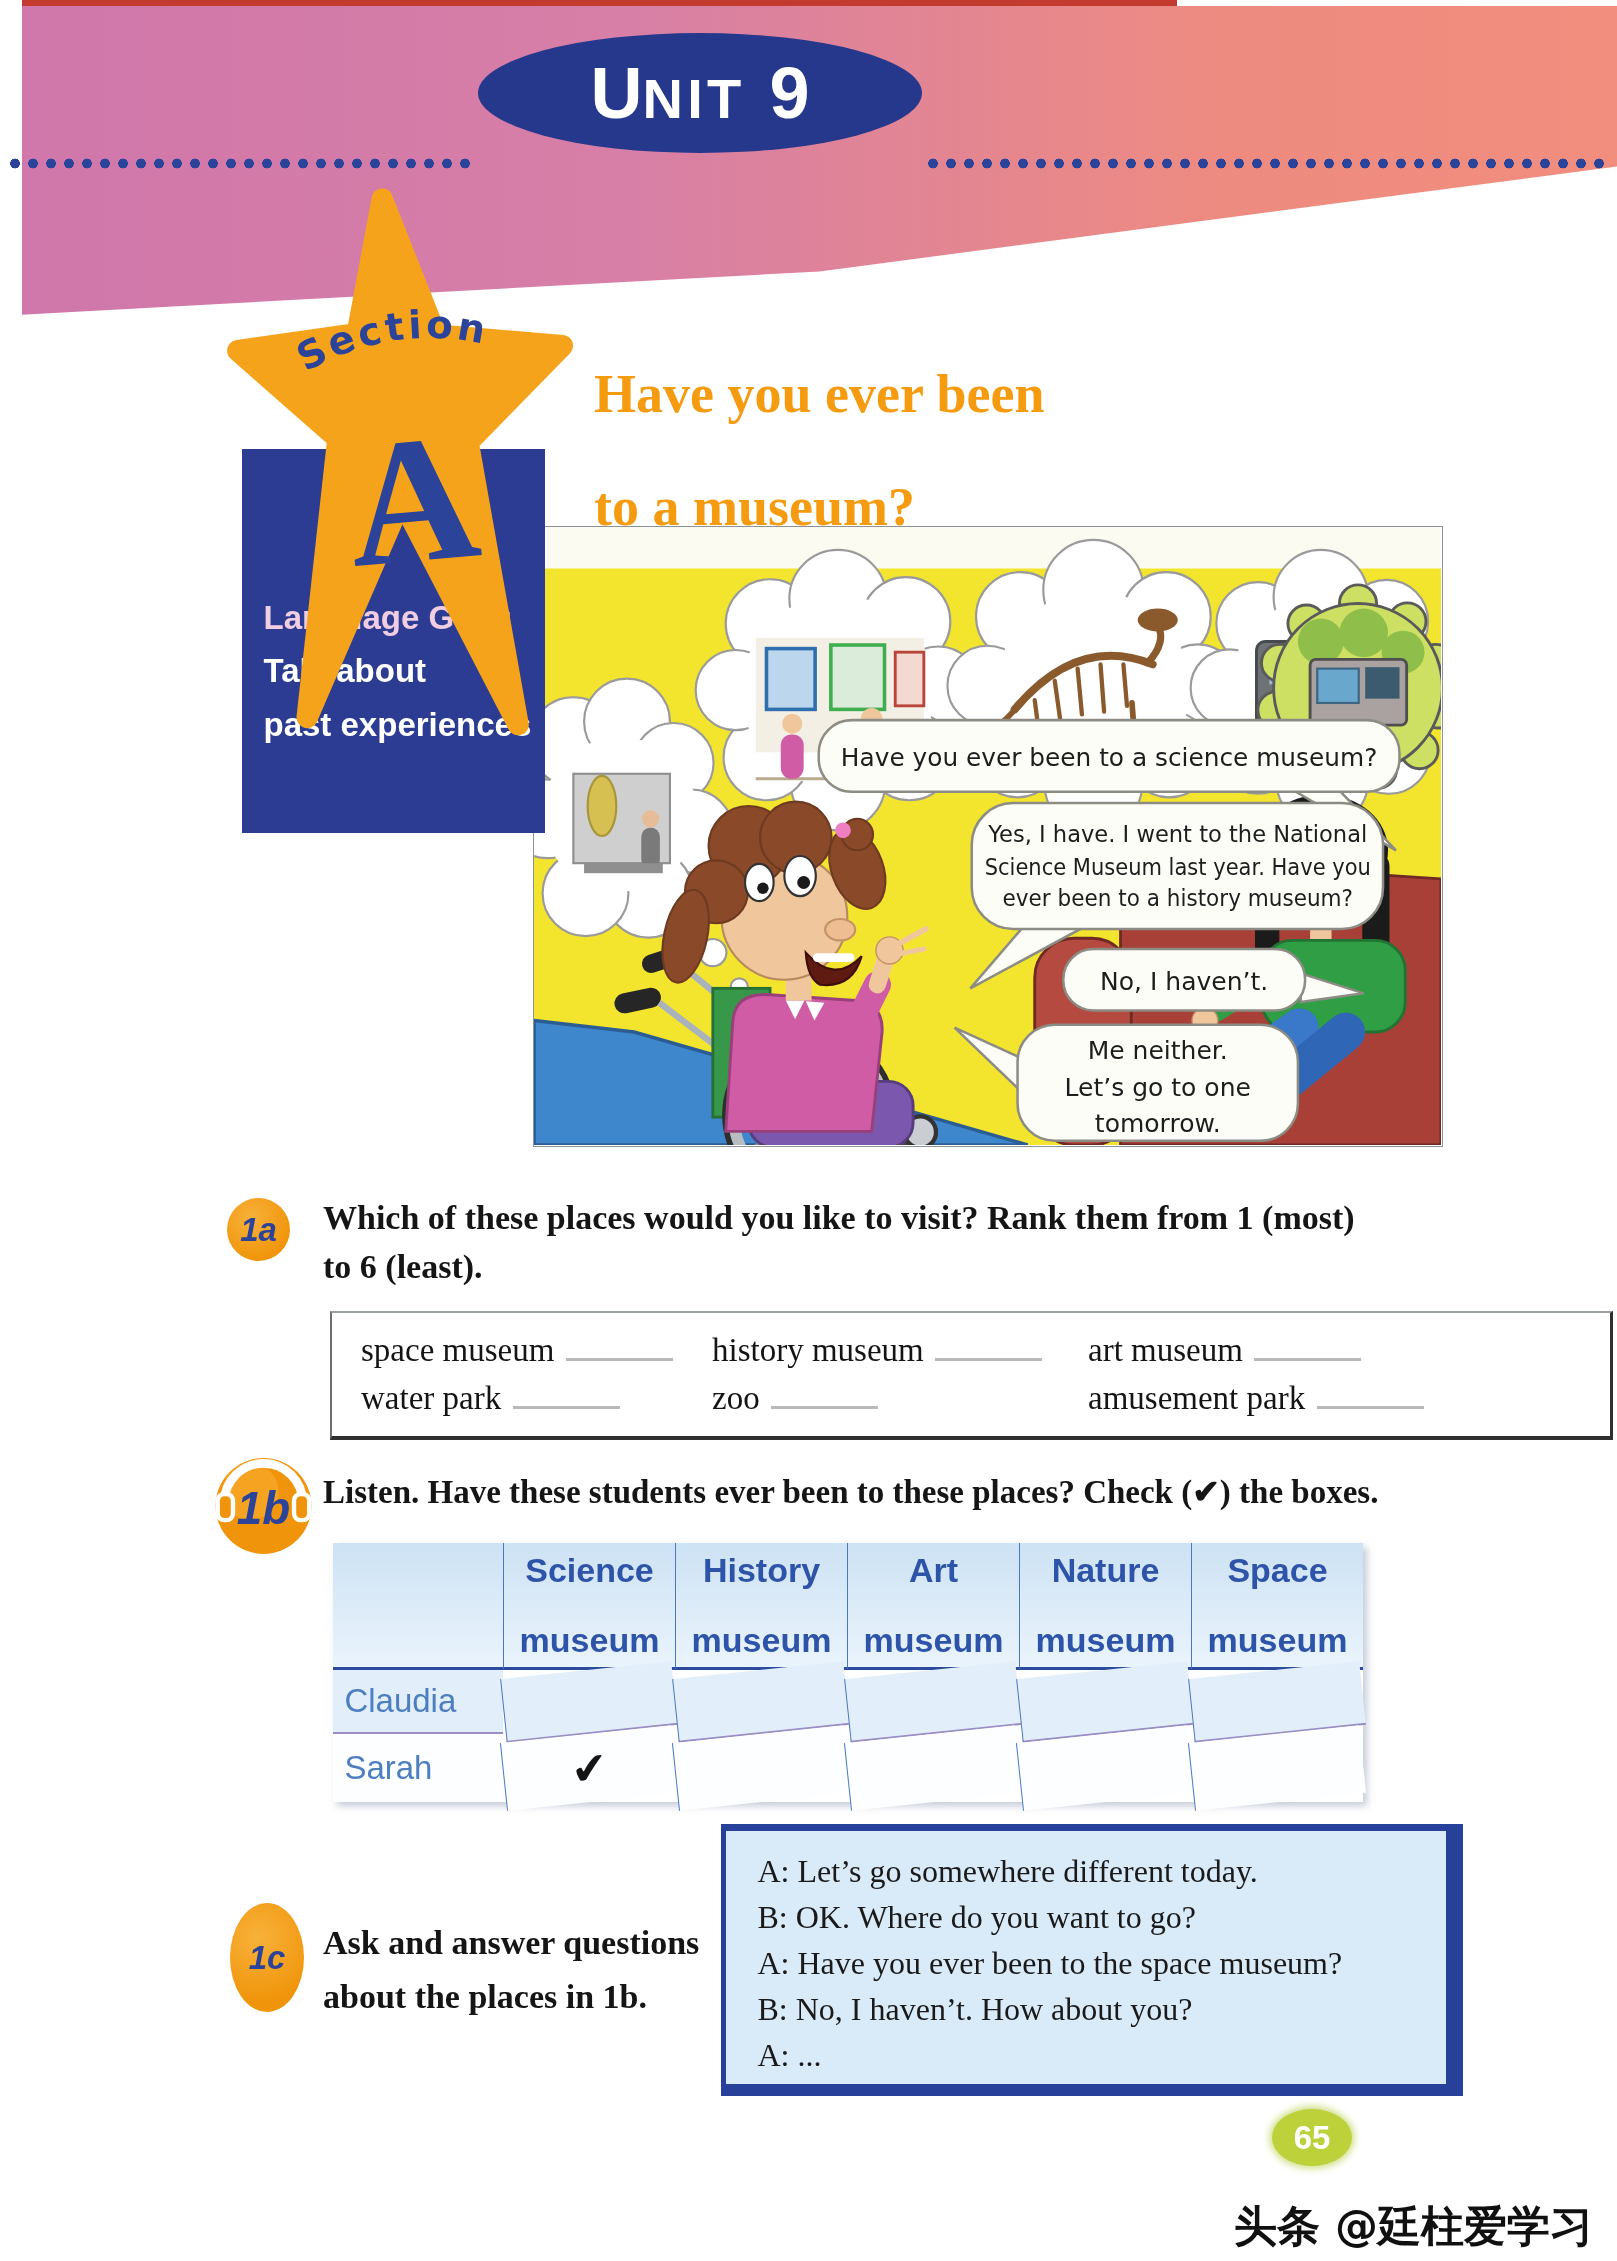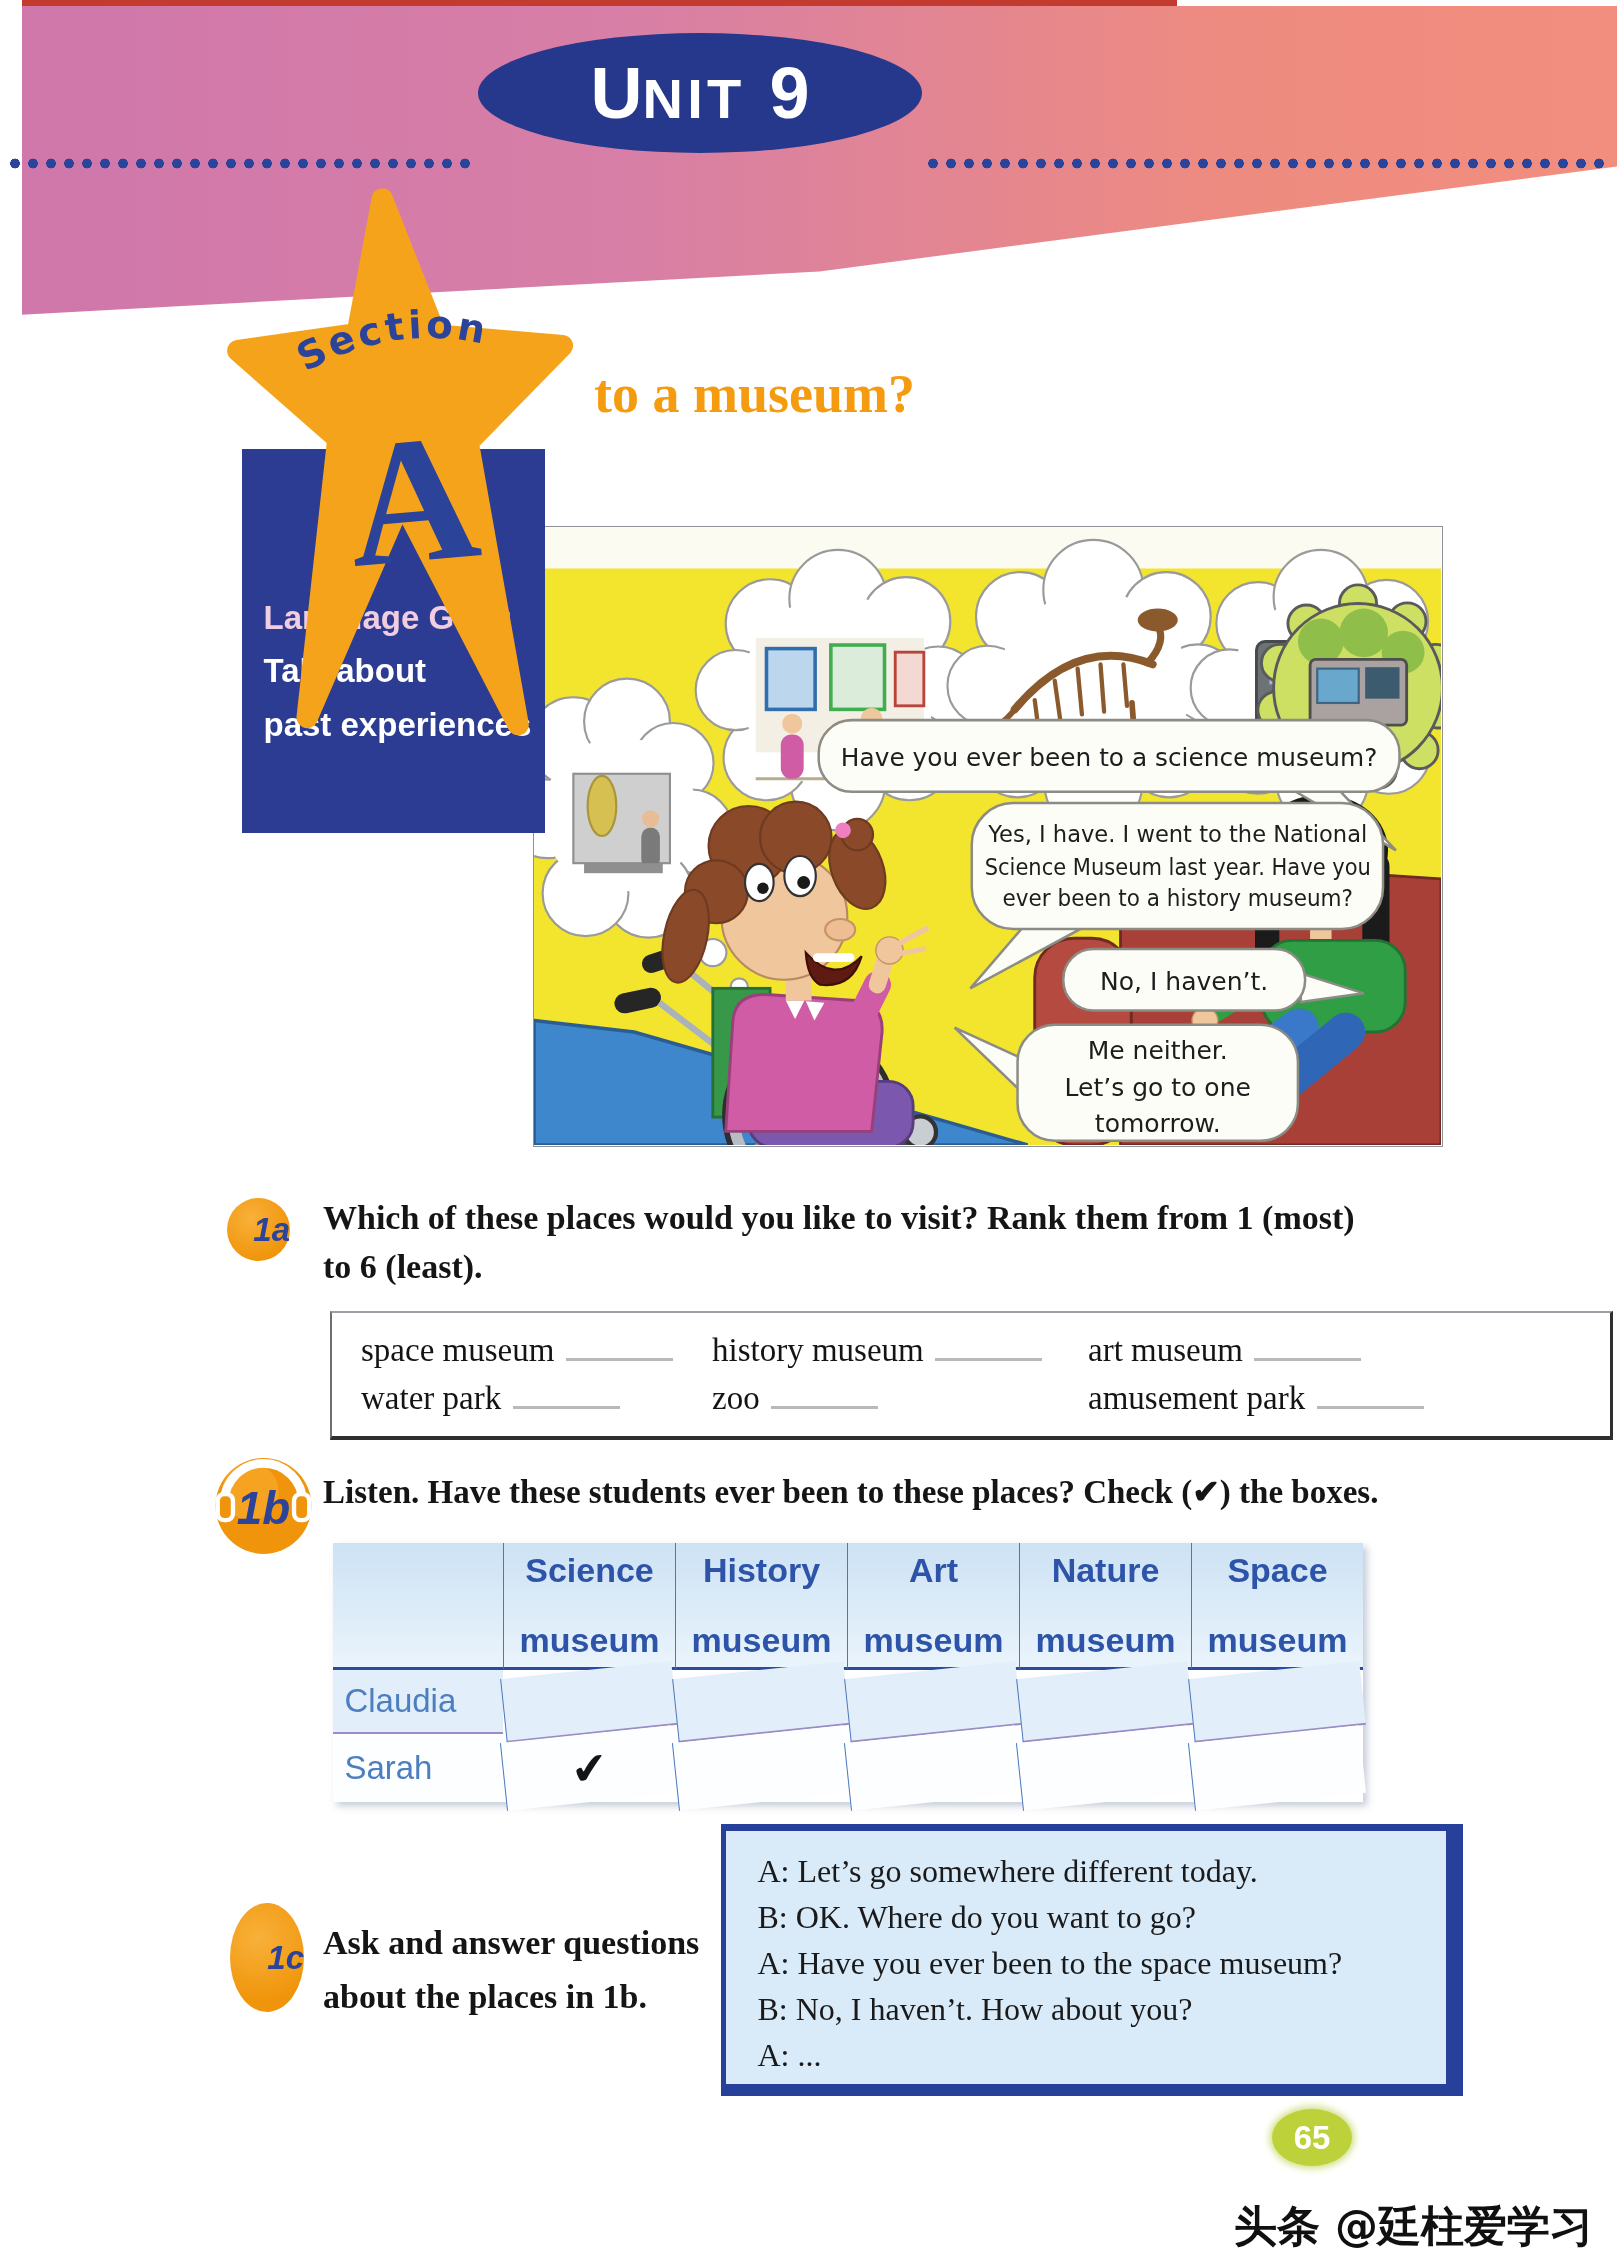--- a/index.html
+++ b/index.html
@@ -44,21 +44,21 @@
     position:absolute; left:594px; top:338px; z-index:4;
     font:700 54px/113px "Liberation Serif", serif; color:#f59b10;
   }
   
   .illustration {
     position:absolute; left:533px; top:526px; width:910px; height:621px; z-index:4;
     border:1.4px solid #8d9298; background:#fff;
   }
   
   .badge {
-    position:absolute; display:flex; align-items:center; justify-content:flex-end;
+    position:absolute; display:flex; align-items:center; justify-content:center;
     background:radial-gradient(circle at 38% 32%, #f8b13a, #f0950b 72%);
     border-radius:50%; color:#2b4399;
     font:italic 700 33px "Liberation Sans", sans-serif; z-index:4;
   }
   .badge-1a { left:227px; top:1198px; width:63px;  height:63px; }
   .badge-1c { left:230px; top:1903px; width:74px; height:109px; border-radius:50%; }
   .badge-1b-wrap { position:absolute; left:209px; top:1446px; width:109px; height:109px; z-index:4;text-align:center; }
   
   .heading-1a {
     position:absolute; left:323px; top:1193px; width:1173px;
@@ -151,20 +151,21 @@
     </svg>
   </div>
 
   <div class="goal-box">
     <div class="goal-label">Language Goal:</div>
     <div>Talk about</div>
     <div>past experiences</div>
   </div>
 
   <div class="page-title">
+    <div>Have you ever been</div>
     <div>to a museum?</div>
   </div>
 
   <div class="illustration">
     <svg width="907" height="618" viewBox="0 0 1268 864">
 
       <rect x="0" y="0" width="1268" height="864" fill="#f3e52e"></rect>
       <rect x="0" y="0" width="1268" height="58" fill="#fcfbf2"></rect>
       <path d="M0,690 L140,706 L690,864 L0,864 Z" fill="#3f87cc" stroke="#2b5d93" stroke-width="5"></path>
 

